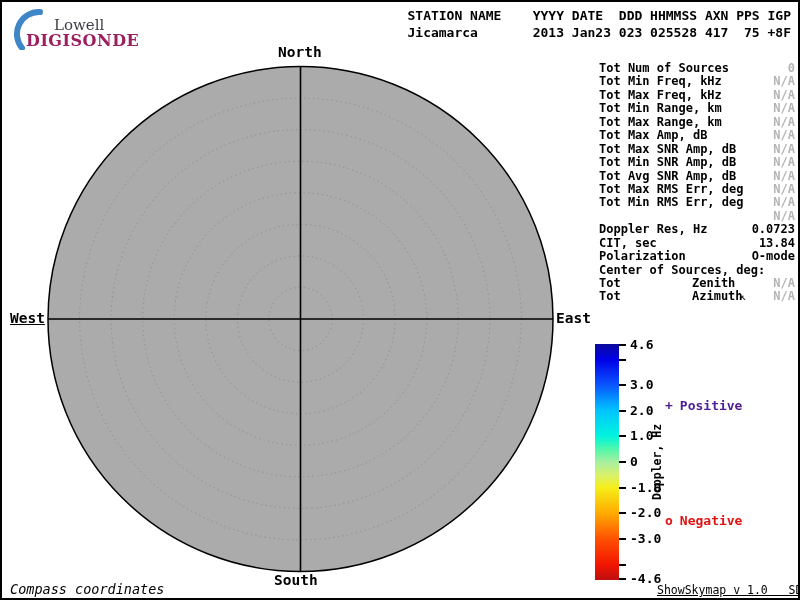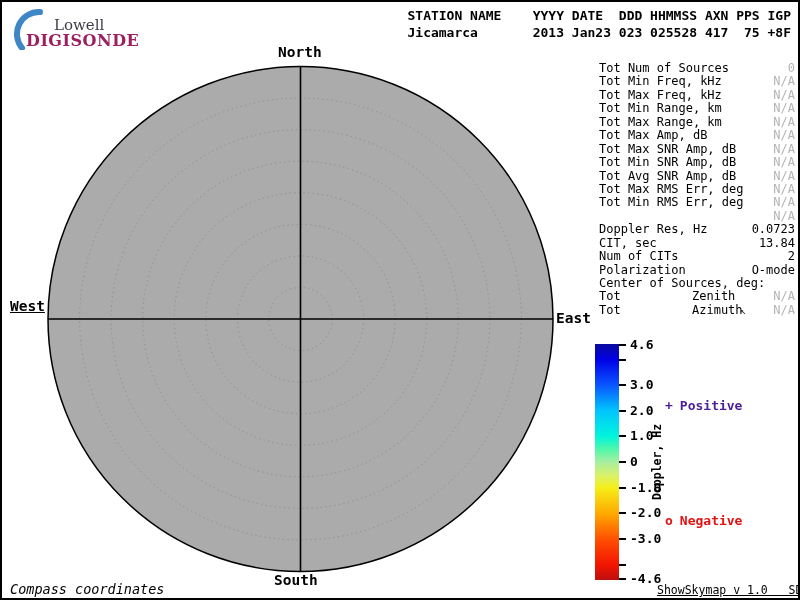--- a/index.html
+++ b/index.html
@@ -27,25 +27,25 @@
   .header { position:absolute; right:7px; top:5px; text-align:center; }
   .header .hline {
     font-weight:bold; font-size:13px; line-height:17px; white-space:pre;
   }
 
   
   .plot { position:absolute; left:0; top:0; width:600px; height:600px; }
   .dir-label { position:absolute; font-weight:bold; font-size:14.5px; }
   .dir-north { left:276px; top:42px; }
   .dir-south { left:272px; top:570px; }
-  .dir-west  { left:8px;  top:296px;text-decoration:underline; }
+  .dir-west  { left:8px;  top:308px;text-decoration:underline; }
   .dir-east  { left:554px; top:308px; }
 
   
-  .panel { position:absolute; left:597px; top:60px; width:196px; }
+  .panel { position:absolute; left:597px; top:60px; width:196px;font-weight:bold; }
   .prow { position:relative; height:13.45px; font-size:12px; line-height:13.45px; white-space:pre; }
   .plabel { position:absolute; left:0; }
   .pmid   { position:absolute; left:93px; }
   .pval   { position:absolute; right:0; }
   .pval[data-muted="true"] { color:#b4b4b4; }
   .cursor-glyph { position:absolute; left:141px; top:0; font-size:10px; color:#2a2a2a; }
 
   
   .colorbar { position:absolute; left:593px; top:342px; width:200px; height:236px; }
   .cbar {
@@ -129,21 +129,20 @@
     <div class="prow"><span class="plabel">Tot Max Range, km</span><span class="pval" data-muted="true">N/A</span></div>
     <div class="prow"><span class="plabel">Tot Max Amp, dB</span><span class="pval" data-muted="true">N/A</span></div>
     <div class="prow"><span class="plabel">Tot Max SNR Amp, dB</span><span class="pval" data-muted="true">N/A</span></div>
     <div class="prow"><span class="plabel">Tot Min SNR Amp, dB</span><span class="pval" data-muted="true">N/A</span></div>
     <div class="prow"><span class="plabel">Tot Avg SNR Amp, dB</span><span class="pval" data-muted="true">N/A</span></div>
     <div class="prow"><span class="plabel">Tot Max RMS Err, deg</span><span class="pval" data-muted="true">N/A</span></div>
     <div class="prow"><span class="plabel">Tot Min RMS Err, deg</span><span class="pval" data-muted="true">N/A</span></div>
     <div class="prow"><span class="pval" data-muted="true">N/A</span></div>
     <div class="prow"><span class="plabel">Doppler Res, Hz</span><span class="pval" data-muted="false">0.0723</span></div>
     <div class="prow"><span class="plabel">CIT, sec</span><span class="pval" data-muted="false">13.84</span></div>
-    <div class="prow"><span class="plabel">Num of CITs</span><span class="pval" data-muted="false">2</span></div>
     <div class="prow"><span class="plabel">Polarization</span><span class="pval" data-muted="false">O-mode</span></div>
     <div class="prow"><span class="plabel">Center of Sources, deg:</span></div>
     <div class="prow"><span class="plabel">Tot</span><span class="pmid">Zenith</span><span class="pval" data-muted="true">N/A</span></div>
     <div class="prow"><span class="plabel">Tot</span><span class="pmid">Azimuth</span><span class="cursor-glyph">↖</span><span class="pval" data-muted="true">N/A</span></div>
   </div>
 
   <div class="colorbar">
     <div class="cbar"></div>
     <div class="tick" style="top:1px">
         <span class="tickline"></span>

